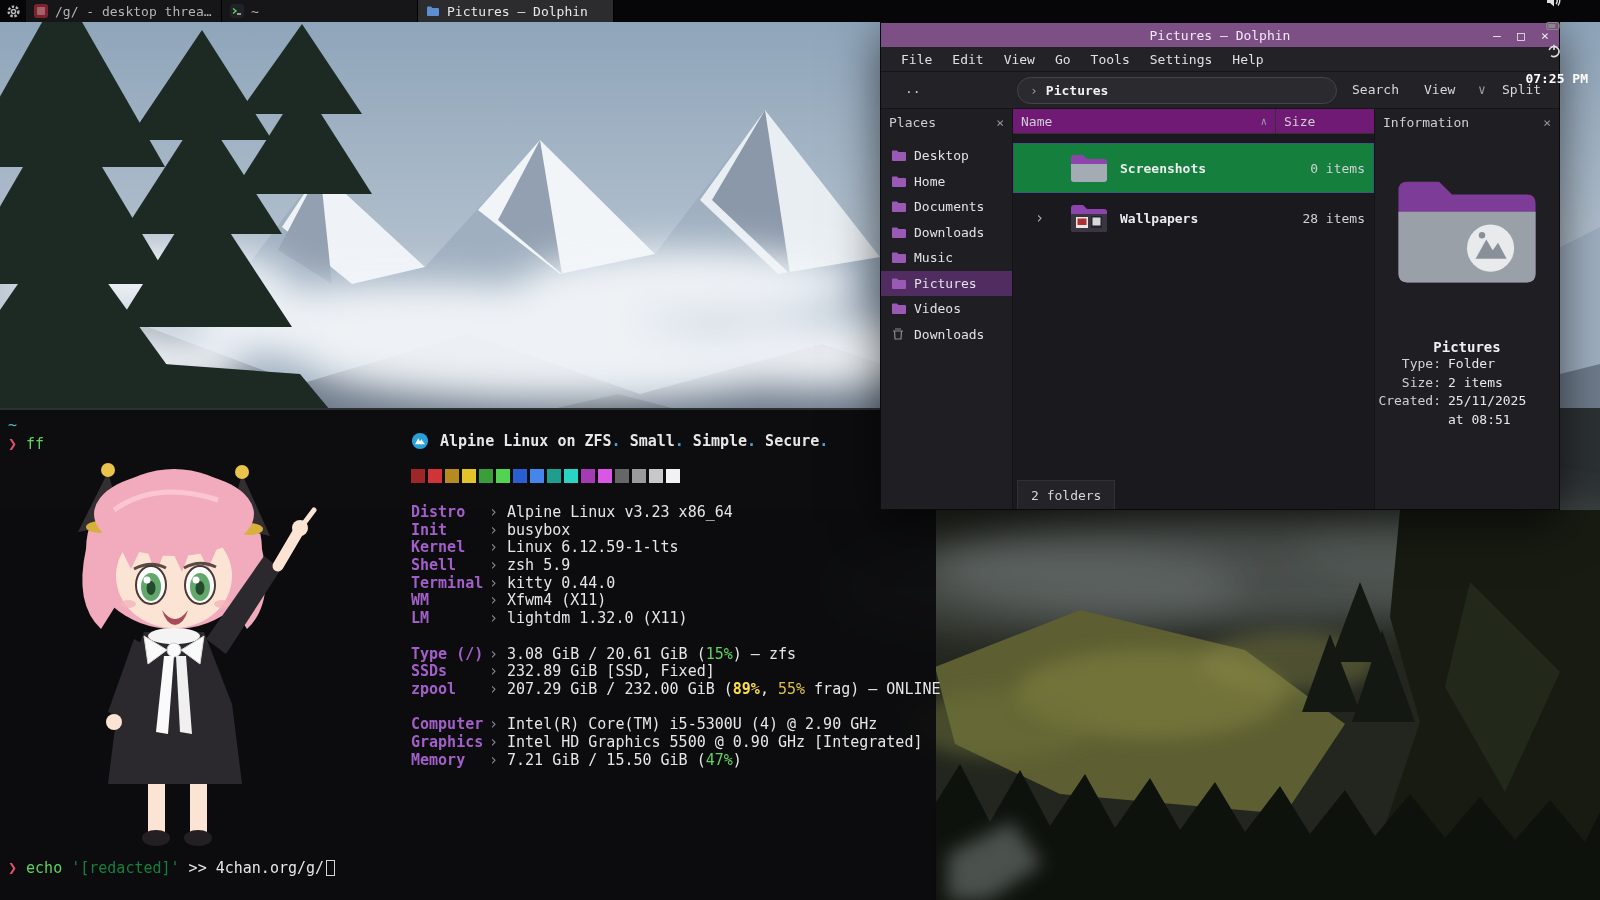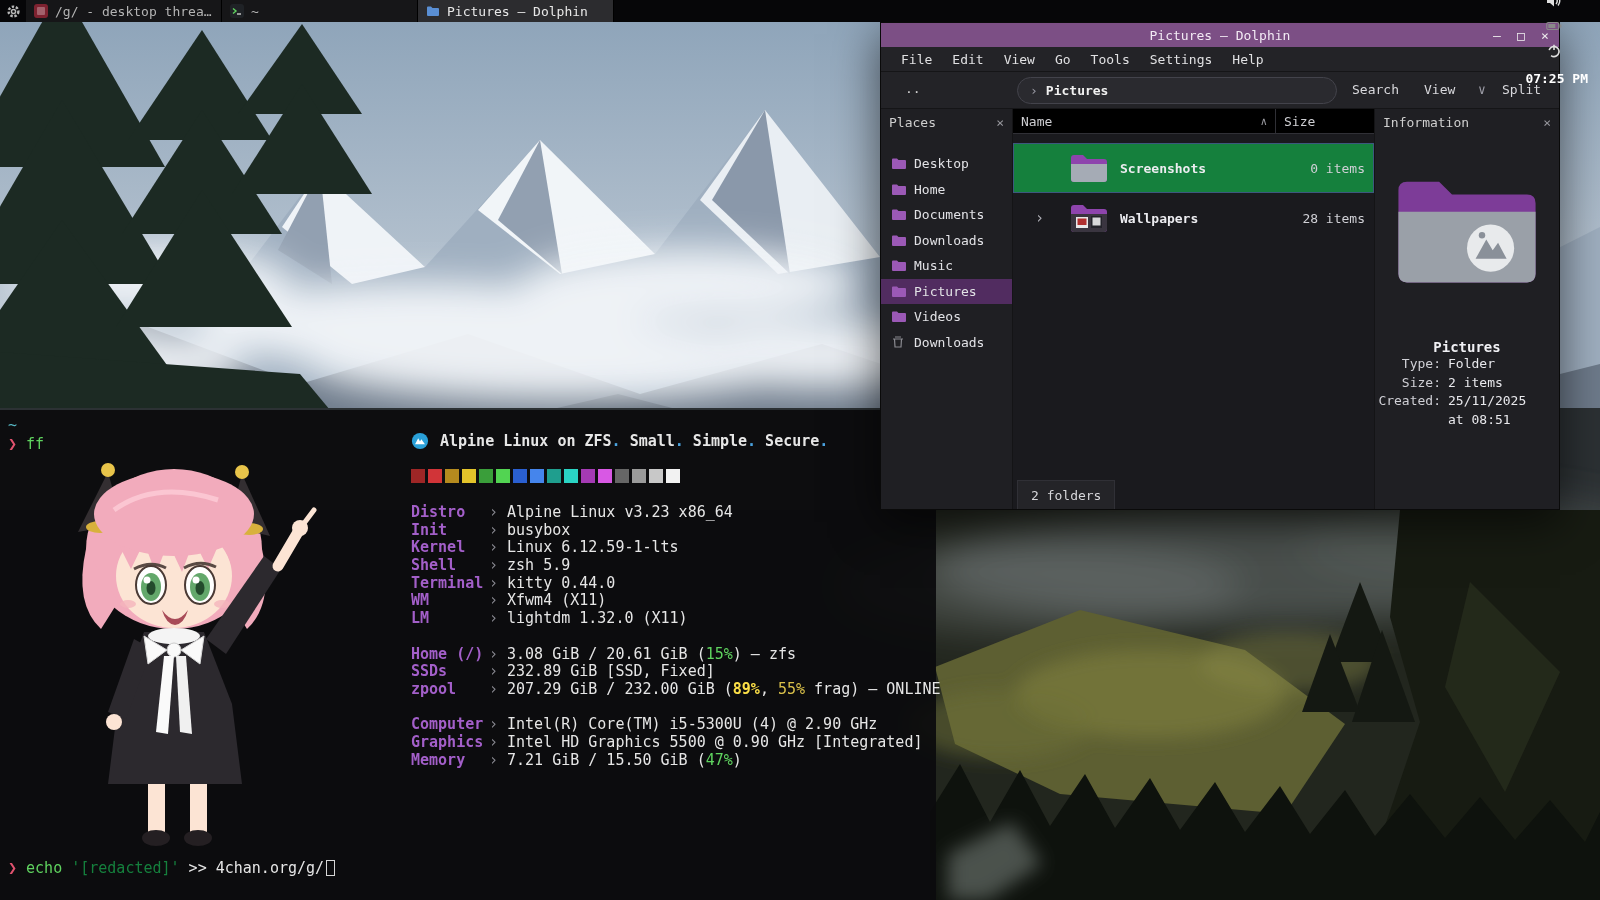--- a/index.html
+++ b/index.html
@@ -57,30 +57,30 @@
   #up-btn{position:absolute;left:24px;top:9px;color:#d0d0d0;}
   #crumb{position:absolute;left:136px;top:5px;width:320px;height:27px;background:#2a2a2f;
     border:1px solid #43434b;border-radius:14px;display:flex;align-items:center;gap:8px;padding:0 12px;}
   #crumb-chev{color:#9a9aa4;}
   #crumb-text{font-weight:bold;color:#f0f0f0;}
   #tb-search{position:absolute;left:471px;top:10px;}
   #tb-view{position:absolute;left:543px;top:10px;}
   #tb-view-chev{position:absolute;left:597px;top:10px;color:#9a9aa4;}
   #tb-split{position:absolute;left:621px;top:10px;}
   #dolphin-body{flex:1;display:flex;min-height:0;}
-  #places{width:132px;background:#1f1f23;border-right:1px solid #141416;display:flex;flex-direction:column;gap:8px;}
+  #places{width:132px;background:#1f1f23;border-right:1px solid #141416;display:flex;flex-direction:column;}
   .panel-head{height:26px;display:flex;align-items:center;justify-content:space-between;
     padding:0 8px;color:#cfcfcf;flex:none;}
   .panel-close{color:#9a9aa0;}
   #places-list{margin-top:8px;}
   .place{height:25.5px;display:flex;align-items:center;gap:7px;padding-left:10px;color:#e2e2e6;}
   .place.selected{background:#512c60;}
   .place-icon{display:flex;width:16px;flex:none;}
   #main{flex:1;display:flex;flex-direction:column;background:#1a1a1e;position:relative;min-width:0;}
-  #cols{height:25px;display:flex;background:#000000;border-bottom:1px solid #303036;flex:none;color:#cfcfd3;}
+  #cols{height:25px;display:flex;background:#701a75;border-bottom:1px solid #303036;flex:none;color:#cfcfd3;}
   #col-name{flex:1;display:flex;align-items:center;justify-content:space-between;padding:0 8px;
     border-right:1px solid #303036;}
   #sort-caret{color:#9a9aa0;font-size:11px;}
   #col-size{width:98px;display:flex;align-items:center;padding-left:8px;}
   #file-rows{flex:1;position:relative;padding-top:9px;}
   .frow{height:50px;display:flex;align-items:center;padding-left:22px;position:relative;}
   .frow.selected{background:#15803d;box-shadow:inset 0 0 0 1px #3c587e;}
   .row-chev{width:18px;color:#b0b0b8;font-size:15px;flex:none;}
   .row-icon{width:40px;height:32px;margin-left:16px;display:flex;flex:none;}
   .row-name{margin-left:11px;font-weight:bold;color:#ececf0;}
@@ -322,21 +322,21 @@
       </div>
     <div id="fetch-lines">
         <div class="tline"><span class="tlabel">Distro</span><span class="tsep">›</span><span class="tval"><span class="part">Alpine Linux v3.23 x86_64</span></span></div>
         <div class="tline"><span class="tlabel">Init</span><span class="tsep">›</span><span class="tval"><span class="part">busybox</span></span></div>
         <div class="tline"><span class="tlabel">Kernel</span><span class="tsep">›</span><span class="tval"><span class="part">Linux 6.12.59-1-lts</span></span></div>
         <div class="tline"><span class="tlabel">Shell</span><span class="tsep">›</span><span class="tval"><span class="part">zsh 5.9</span></span></div>
         <div class="tline"><span class="tlabel">Terminal</span><span class="tsep">›</span><span class="tval"><span class="part">kitty 0.44.0</span></span></div>
         <div class="tline"><span class="tlabel">WM</span><span class="tsep">›</span><span class="tval"><span class="part">Xfwm4 (X11)</span></span></div>
         <div class="tline"><span class="tlabel">LM</span><span class="tsep">›</span><span class="tval"><span class="part">lightdm 1.32.0 (X11)</span></span></div>
         <div class="tline blank"></div>
-        <div class="tline"><span class="tlabel">Home (/)</span><span class="tsep">›</span><span class="tval"><span class="part">3.08 GiB / 20.61 GiB (</span><span class="part" style="color: rgb(95, 211, 95);">15%</span><span class="part">) — zfs</span></span></div>
+        <div class="tline"><span class="tlabel">Type (/)</span><span class="tsep">›</span><span class="tval"><span class="part">3.08 GiB / 20.61 GiB (</span><span class="part" style="color: rgb(95, 211, 95);">15%</span><span class="part">) — zfs</span></span></div>
         <div class="tline"><span class="tlabel">SSDs</span><span class="tsep">›</span><span class="tval"><span class="part">232.89 GiB [SSD, Fixed]</span></span></div>
         <div class="tline"><span class="tlabel">zpool</span><span class="tsep">›</span><span class="tval"><span class="part">207.29 GiB / 232.00 GiB (</span><span class="part" style="color: #fde047; font-weight: bold;">89%</span><span class="part">, </span><span class="part" style="color: rgb(217, 192, 74);">55%</span><span class="part"> frag) — ONLINE</span></span></div>
         <div class="tline blank"></div>
         <div class="tline"><span class="tlabel">Computer</span><span class="tsep">›</span><span class="tval"><span class="part">Intel(R) Core(TM) i5-5300U (4) @ 2.90 GHz</span></span></div>
         <div class="tline"><span class="tlabel">Graphics</span><span class="tsep">›</span><span class="tval"><span class="part">Intel HD Graphics 5500 @ 0.90 GHz [Integrated]</span></span></div>
         <div class="tline"><span class="tlabel">Memory</span><span class="tsep">›</span><span class="tval"><span class="part">7.21 GiB / 15.50 GiB (</span><span class="part" style="color: rgb(95, 211, 95);">47%</span><span class="part">)</span></span></div>
       </div>
 
     <div id="t-bottom"><span class="prompt">❯</span><span> </span><span id="cmd-text"><span class="part" style="color: rgb(95, 211, 95);">echo </span><span class="part" style="color: #15803d;">'[redacted]'</span><span class="part" style="color: rgb(230, 230, 230);"> &gt;&gt; 4chan.org/g/</span></span><span class="cursor"></span></div>
   </div>

